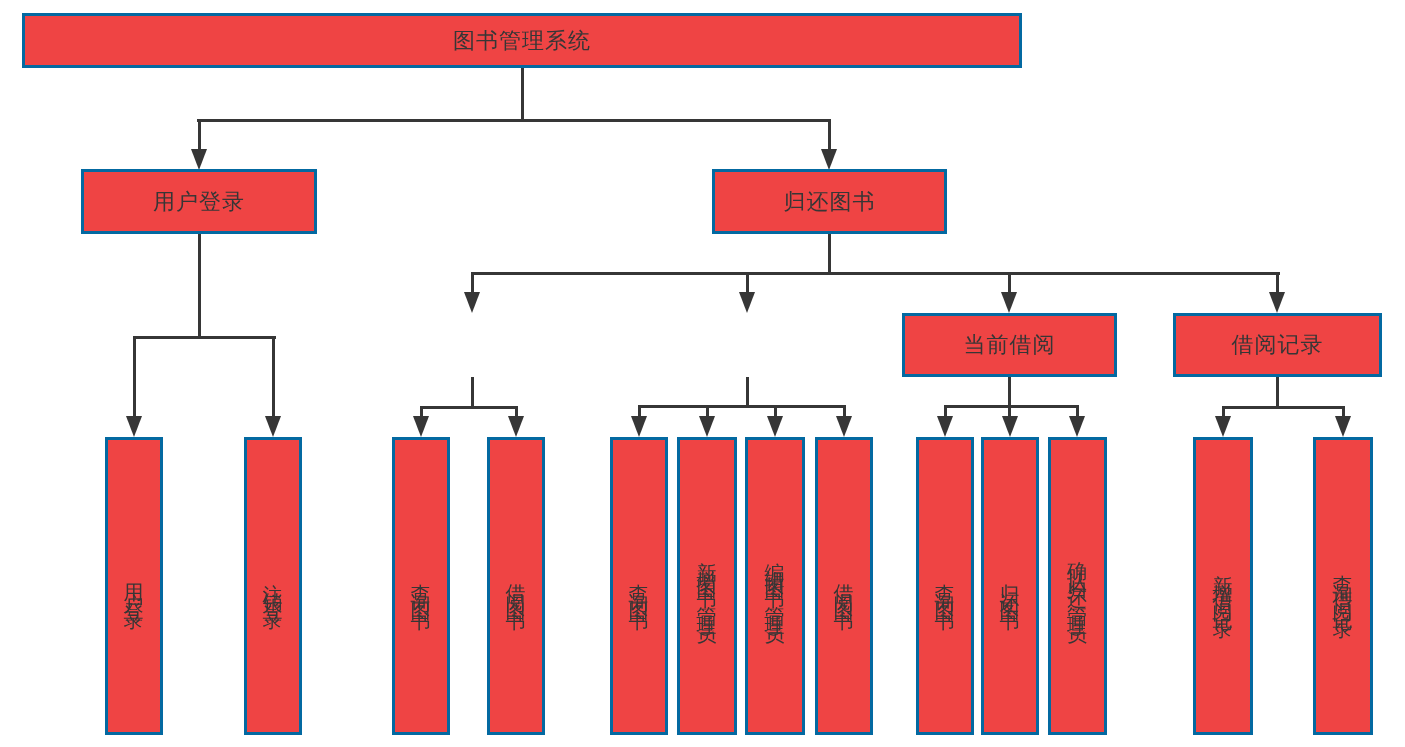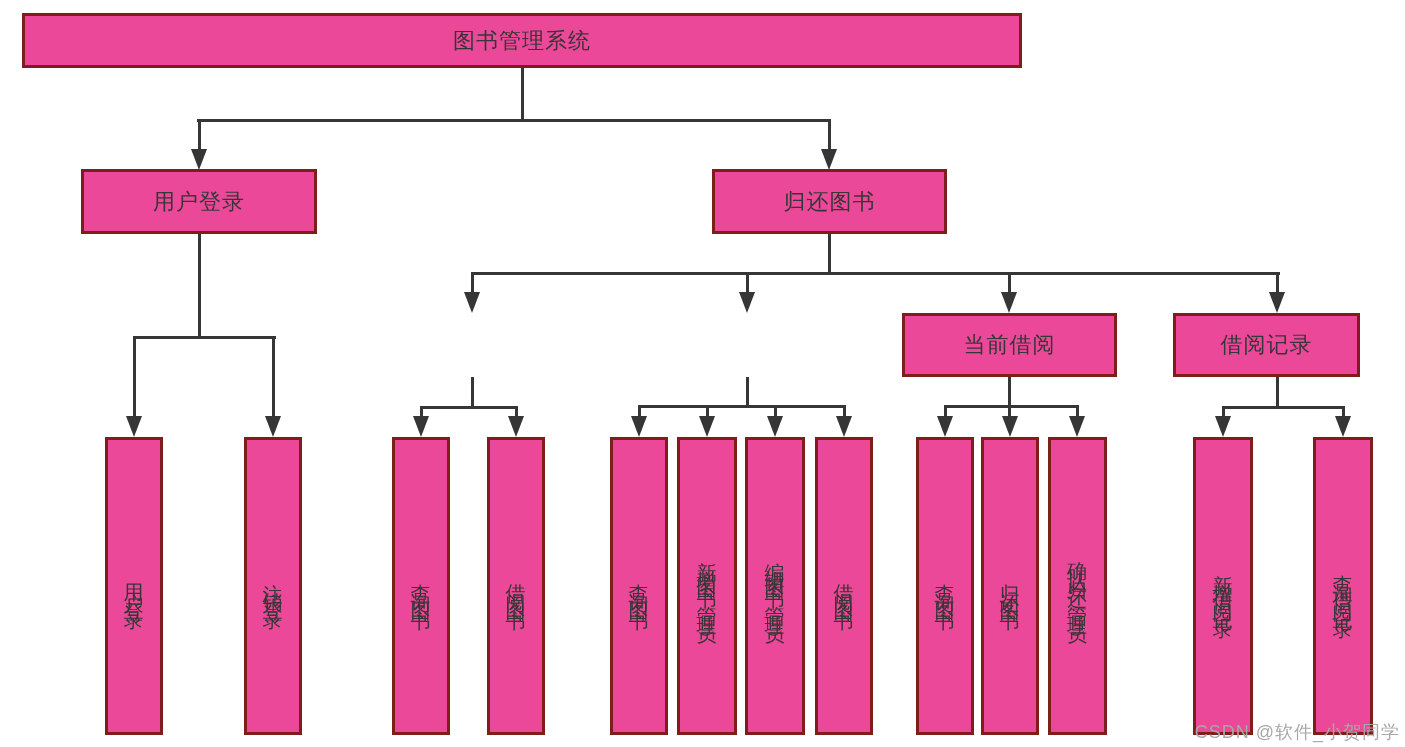--- a/index.html
+++ b/index.html
@@ -2,21 +2,21 @@
 <html><head>
 <meta charset="utf-8">
 <style>
   html,body { margin:0; padding:0; background:#ffffff; }
   .canvas {
     position:relative; width:1405px; height:747px; background:#ffffff;
     font-family:"Liberation Sans", sans-serif; overflow:hidden;
   }
   .box {
     position:absolute; box-sizing:border-box;
-    border:3px solid #7f1d1d; background:#ec4899; color:#363636;
+    border:3px solid #0369a1; background:#ef4444; color:#363636;
     display:flex; align-items:center; justify-content:center;
   }
   .box.h { font-size:22px; letter-spacing:1px; white-space:nowrap; }
   .box.v {
     font-size:20px; writing-mode:vertical-rl; text-align:center;
     letter-spacing:9px; line-height:1;
   }
   .vline { position:absolute; width:3px; background:#363636; }
   .hline { position:absolute; height:3px; background:#363636; }
   .ahead {
@@ -58,21 +58,21 @@
   <div class="vline" style="left:471px;top:272px;height:24px"></div>
   <div class="ahead" style="left:464px;top:292px"></div>
   <div class="vline" style="left:746px;top:272px;height:24px"></div>
   <div class="ahead" style="left:739px;top:292px"></div>
   <div class="vline" style="left:1008px;top:272px;height:24px"></div>
   <div class="ahead" style="left:1001px;top:292px"></div>
   <div class="vline" style="left:1276px;top:272px;height:24px"></div>
   <div class="ahead" style="left:1269px;top:292px"></div>
 
   <div class="box h" style="left:902px;top:313px;width:215px;height:64px">当前借阅</div>
-  <div class="box h" style="left:1173px;top:313px;width:187px;height:64px">借阅记录</div>
+  <div class="box h" style="left:1173px;top:313px;width:209px;height:64px">借阅记录</div>
 
   <div class="vline" style="left:471px;top:377px;height:32px"></div>
   <div class="hline" style="left:420px;top:406px;width:98px"></div>
   <div class="vline" style="left:420px;top:406px;height:14px"></div>
   <div class="ahead" style="left:413px;top:416px"></div>
   <div class="vline" style="left:515px;top:406px;height:14px"></div>
   <div class="ahead" style="left:508px;top:416px"></div>
 
   <div class="vline" style="left:746px;top:377px;height:31px"></div>
   <div class="hline" style="left:638px;top:405px;width:208px"></div>
@@ -112,15 +112,14 @@
   <div class="box v" style="left:745px;top:437px;width:60px;height:298px">编辑图书（管理员）</div>
   <div class="box v" style="left:815px;top:437px;width:58px;height:298px">借阅图书</div>
 
   <div class="box v" style="left:916px;top:437px;width:58px;height:298px">查询图书</div>
   <div class="box v" style="left:981px;top:437px;width:58px;height:298px">归还图书</div>
   <div class="box v" style="left:1048px;top:437px;width:59px;height:298px">确认归还（管理员）</div>
 
   <div class="box v" style="left:1193px;top:437px;width:60px;height:298px">新增借阅记录</div>
   <div class="box v" style="left:1313px;top:437px;width:60px;height:298px">查询借阅记录</div>
 
-  <div class="watermark">CSDN @软件_小贺同学</div>
 
 </div>
 
 </body></html>

